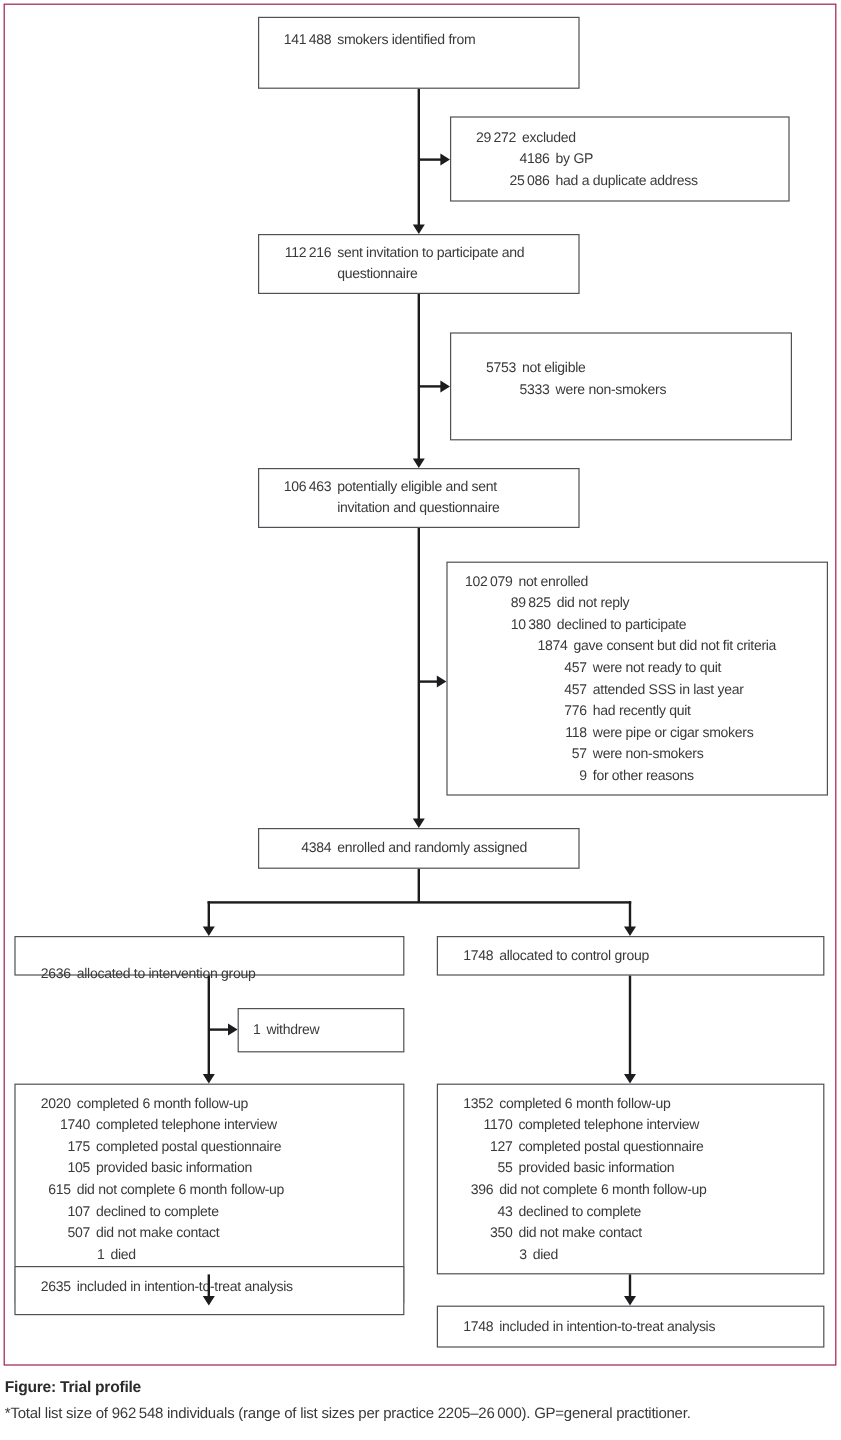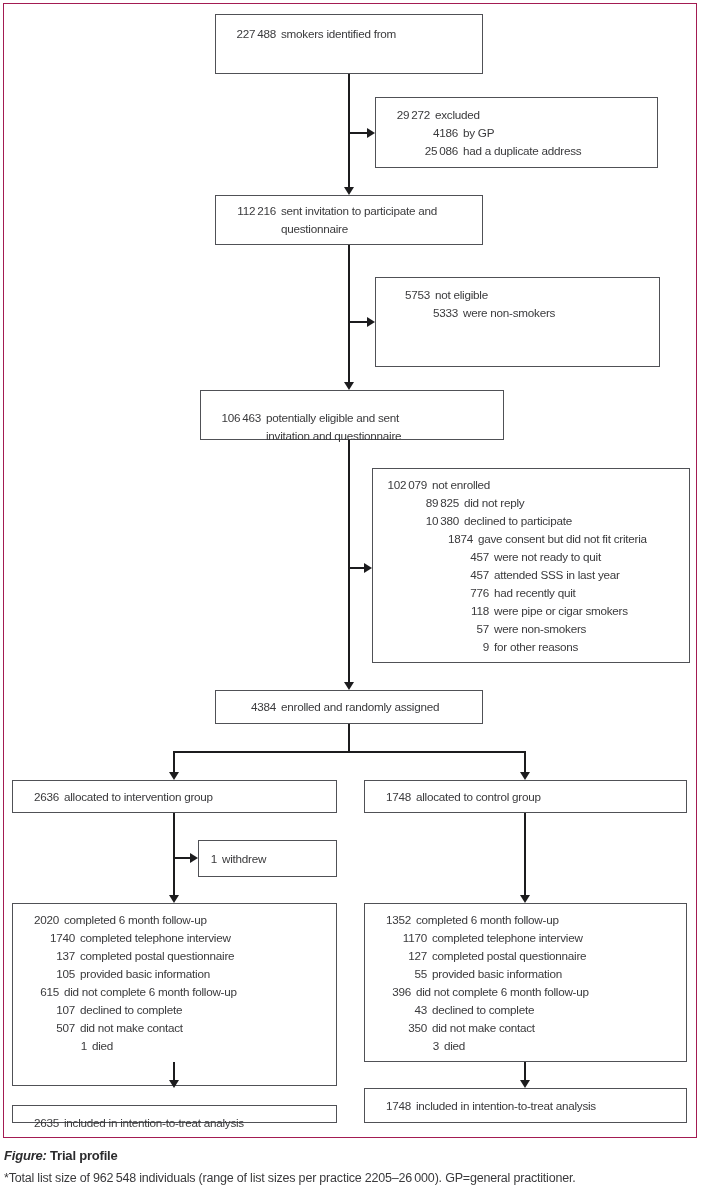--- a/index.html
+++ b/index.html
@@ -20,32 +20,32 @@
   .gw .w1{width:8px}
   
   .vl{position:absolute;width:1.5px;background:#1C1C1E;}
   .hl{position:absolute;height:1.5px;background:#1C1C1E;}
   .arr-d{position:absolute;width:0;height:0;border-left:5px solid transparent;
          border-right:5px solid transparent;border-top:8px solid #1C1C1E;}
   .arr-r{position:absolute;width:0;height:0;border-top:5px solid transparent;
          border-bottom:5px solid transparent;border-left:8px solid #1C1C1E;}
   
   .cap{position:absolute;left:4px;top:1148px;font-size:13px;font-weight:bold;color:#2B2B2D;letter-spacing:-0.2px;}
-  .cap .fig{font-style:italic;margin-top:35px;}
+  .cap .fig{margin-top:35px;}
   .foot{position:absolute;left:4px;top:1171px;font-size:12.5px;color:#3A3A3C;letter-spacing:-0.2px;}
 </style>
 </head>
 <body>
 
 <div class="stage">
   <div class="frame"></div>
 
   <div class="box gc" style="left:215px;top:14px;width:268px;height:60px;padding-top:10px">
     <div class="ln">
-        <span class="num w1">227 488</span>
+        <span class="num w1">141 488</span>
         <span class="txt">smokers identified from</span>
       </div>
   </div>
 
   <div class="box gs" style="left:375px;top:97px;width:283px;height:71px;padding-top:8px">
     <div class="ln">
         <span class="num w1">29 272</span>
         <span class="txt">excluded</span>
       </div>
     <div class="ln">
@@ -62,32 +62,32 @@
     <div class="ln">
         <span class="num w1">112 216</span>
         <span class="txt">sent invitation to participate and</span>
       </div>
     <div class="ln">
         <span class="num w1"></span>
         <span class="txt">questionnaire</span>
       </div>
   </div>
 
-  <div class="box gs" style="left:375px;top:277px;width:285px;height:90px;padding-top:8px">
+  <div class="box gs" style="left:375px;top:277px;width:285px;height:90px;padding-top:20px">
     <div class="ln">
         <span class="num w1">5753</span>
         <span class="txt">not eligible</span>
       </div>
     <div class="ln">
         <span class="num w2">5333</span>
         <span class="txt">were non-smokers</span>
       </div>
   </div>
 
-  <div class="box gc" style="left:200px;top:390px;width:304px;height:50px;padding-top:18px">
+  <div class="box gc" style="left:215px;top:390px;width:268px;height:50px;padding-top:6px">
     <div class="ln">
         <span class="num w1">106 463</span>
         <span class="txt">potentially eligible and sent</span>
       </div>
     <div class="ln">
         <span class="num w1"></span>
         <span class="txt">invitation and questionnaire</span>
       </div>
   </div>
 
@@ -134,21 +134,21 @@
       </div>
   </div>
 
   <div class="box gc" style="left:215px;top:690px;width:268px;height:34px;padding-top:7px">
     <div class="ln">
         <span class="num w1">4384</span>
         <span class="txt">enrolled and randomly assigned</span>
       </div>
   </div>
 
-  <div class="box gb" style="left:12px;top:780px;width:325px;height:33px;padding-top:7px">
+  <div class="box gb" style="left:12px;top:780px;width:325px;height:33px;padding-top:22px">
     <div class="ln">
         <span class="num w1">2636</span>
         <span class="txt">allocated to intervention group</span>
       </div>
   </div>
 
   <div class="box gw" style="left:198px;top:840px;width:139px;height:37px;padding-top:9px">
     <div class="ln">
         <span class="num w1">1</span>
         <span class="txt">withdrew</span>
@@ -158,21 +158,21 @@
   <div class="box gb" style="left:12px;top:903px;width:325px;height:183px;padding-top:7px">
     <div class="ln">
         <span class="num w1">2020</span>
         <span class="txt">completed 6 month follow-up</span>
       </div>
     <div class="ln">
         <span class="num w2">1740</span>
         <span class="txt">completed telephone interview</span>
       </div>
     <div class="ln">
-        <span class="num w2">137</span>
+        <span class="num w2">175</span>
         <span class="txt">completed postal questionnaire</span>
       </div>
     <div class="ln">
         <span class="num w2">105</span>
         <span class="txt">provided basic information</span>
       </div>
     <div class="ln">
         <span class="num w1">615</span>
         <span class="txt">did not complete 6 month follow-up</span>
       </div>
@@ -183,21 +183,21 @@
     <div class="ln">
         <span class="num w2">507</span>
         <span class="txt">did not make contact</span>
       </div>
     <div class="ln">
         <span class="num w3">1</span>
         <span class="txt">died</span>
       </div>
   </div>
 
-  <div class="box gb" style="left:12px;top:1105px;width:325px;height:18px;padding-top:8px">
+  <div class="box gb" style="left:12px;top:1055px;width:325px;height:41px;padding-top:8px">
     <div class="ln">
         <span class="num w1">2635</span>
         <span class="txt">included in intention-to-treat analysis</span>
       </div>
   </div>
 
   <div class="box gb" style="left:364px;top:780px;width:323px;height:33px;padding-top:7px">
     <div class="ln">
         <span class="num w1">1748</span>
         <span class="txt">allocated to control group</span>

